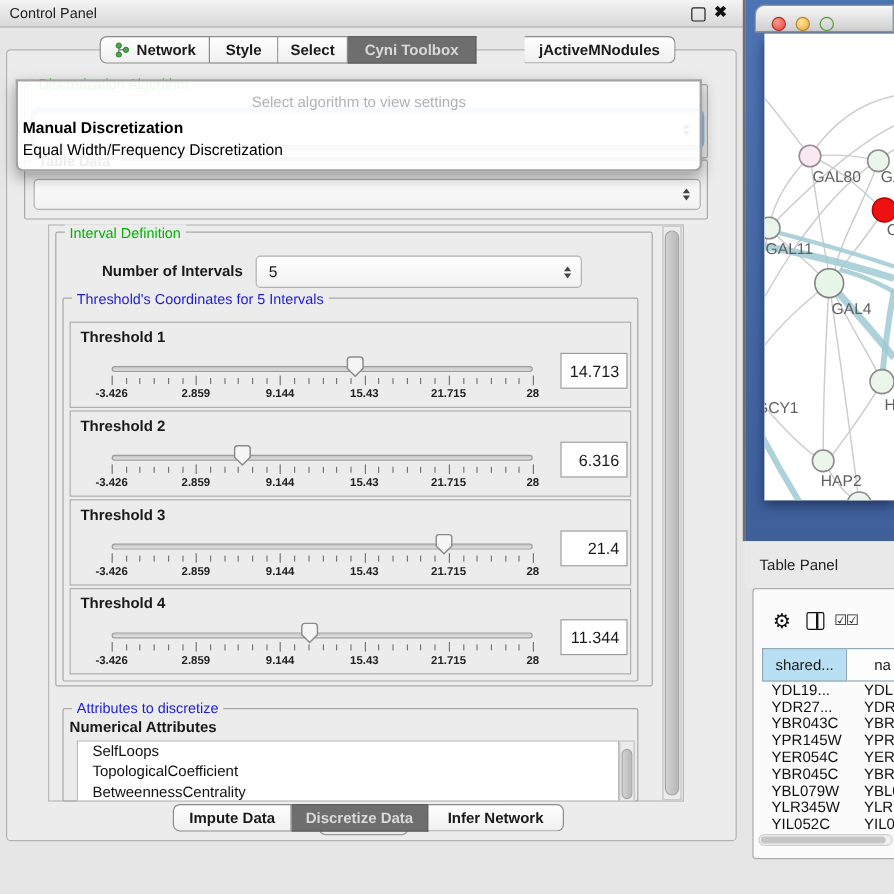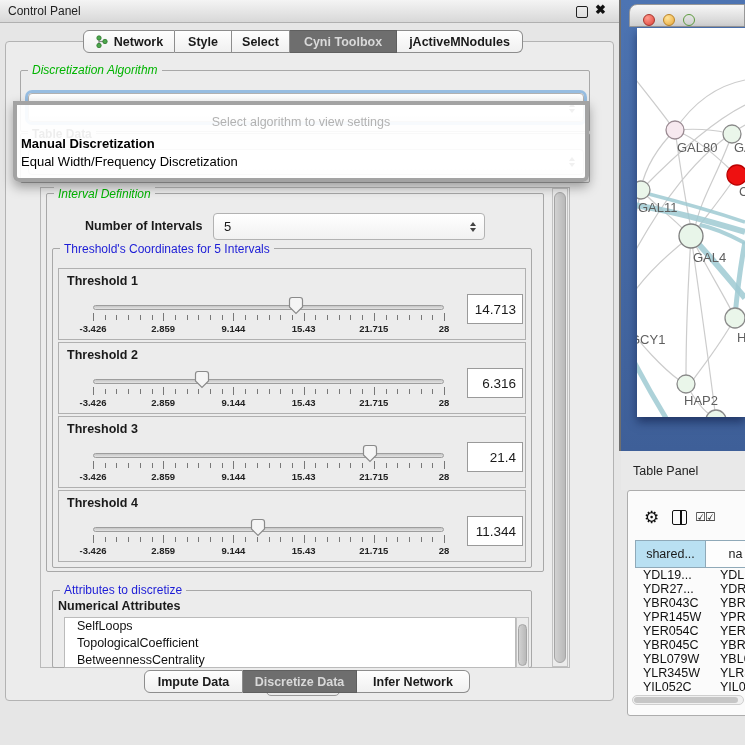--- a/index.html
+++ b/index.html
@@ -19,34 +19,34 @@
       color:#1a1a1a;background:linear-gradient(#fefefe,#f0f0f0);border:1px solid #8d8d8d;border-left:none;
       box-sizing:border-box;white-space:nowrap;}
   .tabseg .tab:first-child{border-left:1px solid #8d8d8d;border-radius:6px 0 0 6px;}
   .tabseg .tab:last-child{border-radius:0 6px 6px 0;}
   .tabseg .tab.sel{background:#6e6e6e;color:#d9d9d9;border-color:#5f5f5f;}
 
   #outer{left:5px;top:41px;width:609px;height:660px;background:#ececec;border:1px solid #b3b3b3;border-radius:4px;box-sizing:border-box;}
 
   .group{position:absolute;border:1px solid #a8a8a8;border-radius:2px;box-sizing:border-box;}
   .legend{position:absolute;font-size:12px;background:#ececec;padding:0 4px;white-space:nowrap;}
-  .legend.green{color:#00b400;font-style:italic;}
+  .legend.green{color:#00b400;}
   .legend.blue{color:#1c1cd6;}
   .legend.plain{color:#1a1a1a;font-weight:600;}
 
   .combo{position:absolute;background:linear-gradient(#ffffff,#f1f1f1);border:1px solid #b2b2b2;
          border-radius:4px;box-sizing:border-box;font-size:13px;display:flex;align-items:center;padding-left:10px;}
   .spin{position:absolute;right:8px;top:50%;transform:translateY(-50%);display:flex;flex-direction:column;gap:2px;}
   .spin i{width:0;height:0;border-left:3.5px solid transparent;border-right:3.5px solid transparent;display:block;}
   .spin i.up{border-bottom:4.5px solid #444;}
   .spin i.dn{border-top:4.5px solid #444;}
   .focusring{box-shadow:0 0 0 3px rgba(106,164,219,0.65);}
 
   #popup{left:13px;top:66px;width:568px;height:73px;background:rgba(255,255,255,0.92);
-         border:4px solid #a3a3a3;border-radius:0 0 6px 6px;box-shadow:0 5px 12px rgba(0,0,0,0.35);z-index:30;margin-top:35px;}
+         border:2px solid #a3a3a3;border-radius:0 0 6px 6px;box-shadow:0 5px 12px rgba(0,0,0,0.35);z-index:30;}
   #popup .prompt{position:absolute;left:0;top:10px;width:100%;text-align:center;font-size:12.5px;color:#b2b2b2;}
   #popup .opt1{position:absolute;left:4px;top:31px;font-size:13px;font-weight:bold;color:#000;}
   #popup .opt2{position:absolute;left:4px;top:49px;font-size:13px;color:#000;}
 
   #settings{left:40px;top:187px;width:530px;height:481px;background:#ececec;border:1px solid #b9b9b9;box-sizing:border-box;}
   .vscroll{position:absolute;background:#ececec;border:1px solid #c2c2c2;box-sizing:border-box;}
   .vthumb{position:absolute;background:linear-gradient(90deg,#d2d2d2,#b9b9b9);border:1px solid #a5a5a5;border-radius:6px;box-sizing:border-box;}
 
   .tbox{position:absolute;left:58px;width:468px;height:72px;background:#ececec;border:1px solid #b0b0b0;box-sizing:border-box;}
   .tlabel{position:absolute;left:8px;top:5px;font-size:12.5px;font-weight:bold;}
@@ -114,21 +114,21 @@
       </div>
       <div class="tab" style="width: 57px;">
         <span>Style</span>
       </div>
       <div class="tab" style="width: 58px;">
         <span>Select</span>
       </div>
       <div class="tab sel" style="width: 107px;">
         <span>Cyni Toolbox</span>
       </div>
-      <div class="tab" style="width: 126px;">
+      <div class="tab" style="width: 126px; margin-left: 40px;">
         <span>jActiveMNodules</span>
       </div>
     </div>
 
   <div class="abs" id="outer"></div>
 
   <div class="group" style="left:20px;top:70px;width:570px;height:62px;"></div>
   <span class="legend green" style="left:28px;top:63px;">Discretization Algorithm</span>
   <div class="combo focusring" style="left:28px;top:93px;width:556px;height:29px;">
     <span class="spin">

